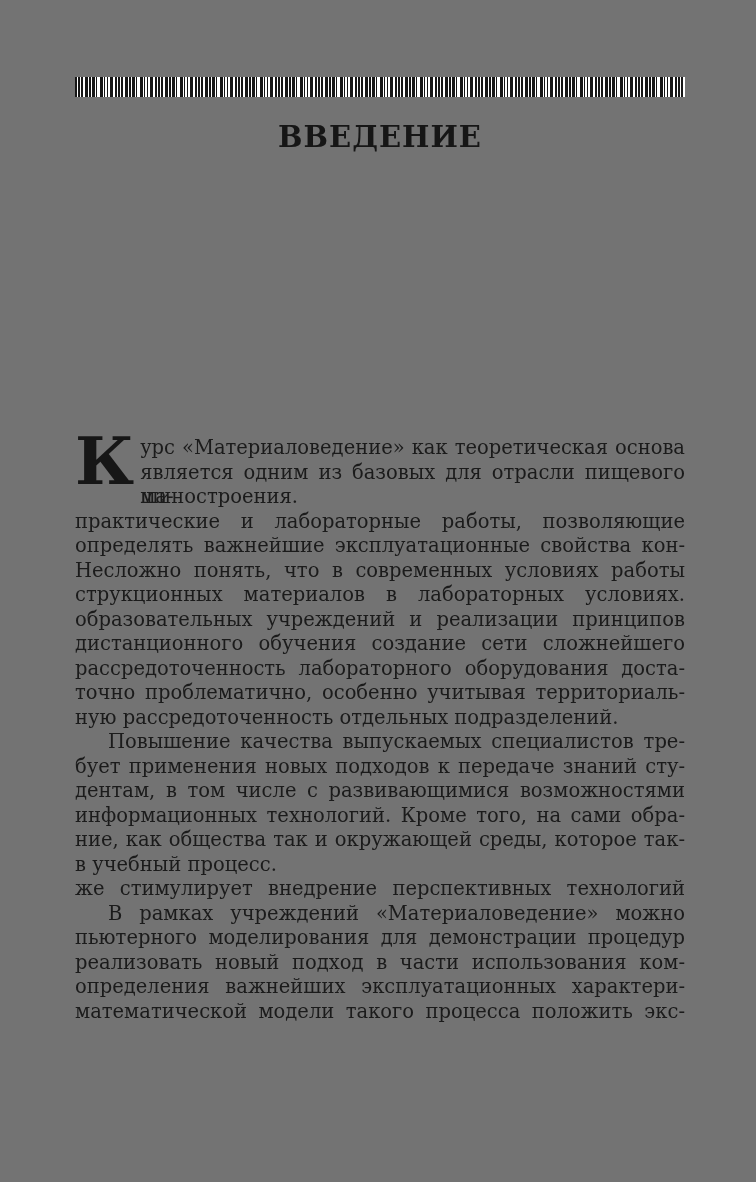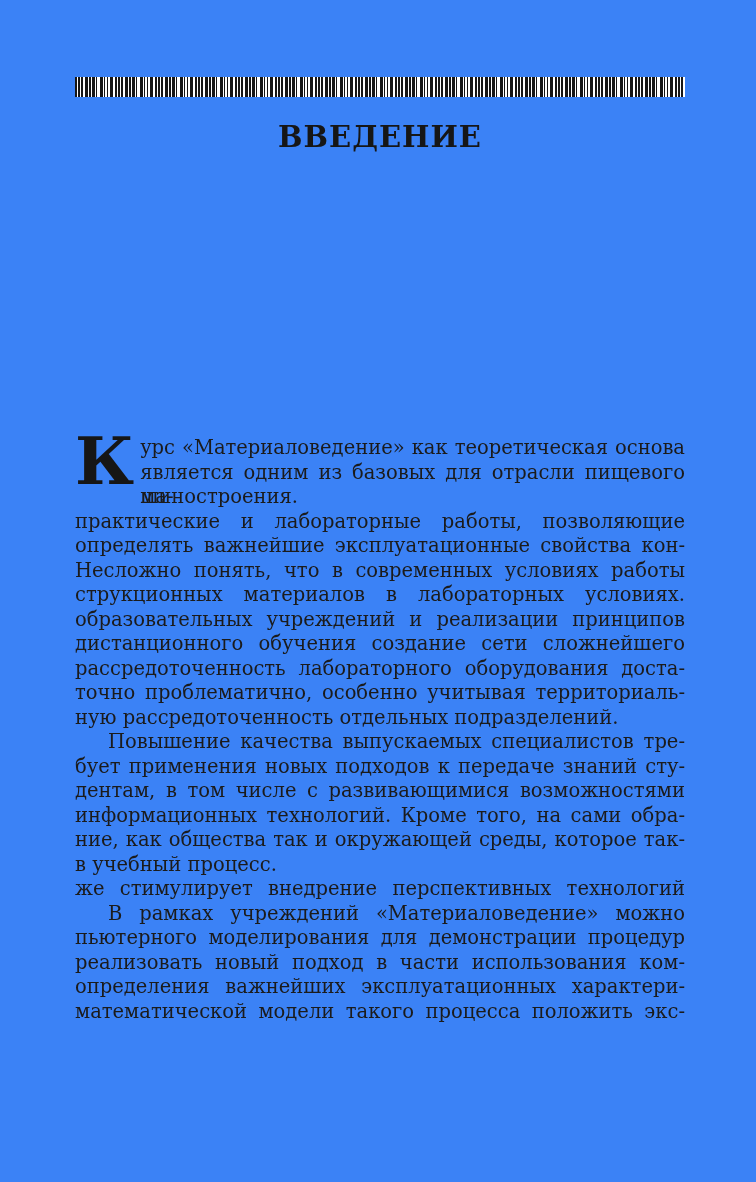--- a/index.html
+++ b/index.html
@@ -4,21 +4,21 @@
 <style>
   html, body {
     margin: 0;
     padding: 0;
     background: #ffffff;
   }
   .page {
     position: relative;
     width: 756px;
     height: 1182px;
-    background: #3b82f6;
+    background: #737373;
     overflow: hidden;
     font-family: "DejaVu Serif", "Liberation Serif", serif;
     color: #1b1b1b;
   }
   .barcode {
     position: absolute;
     left: 75px;
     top: 77px;
     width: 610px;
     height: 20px;

